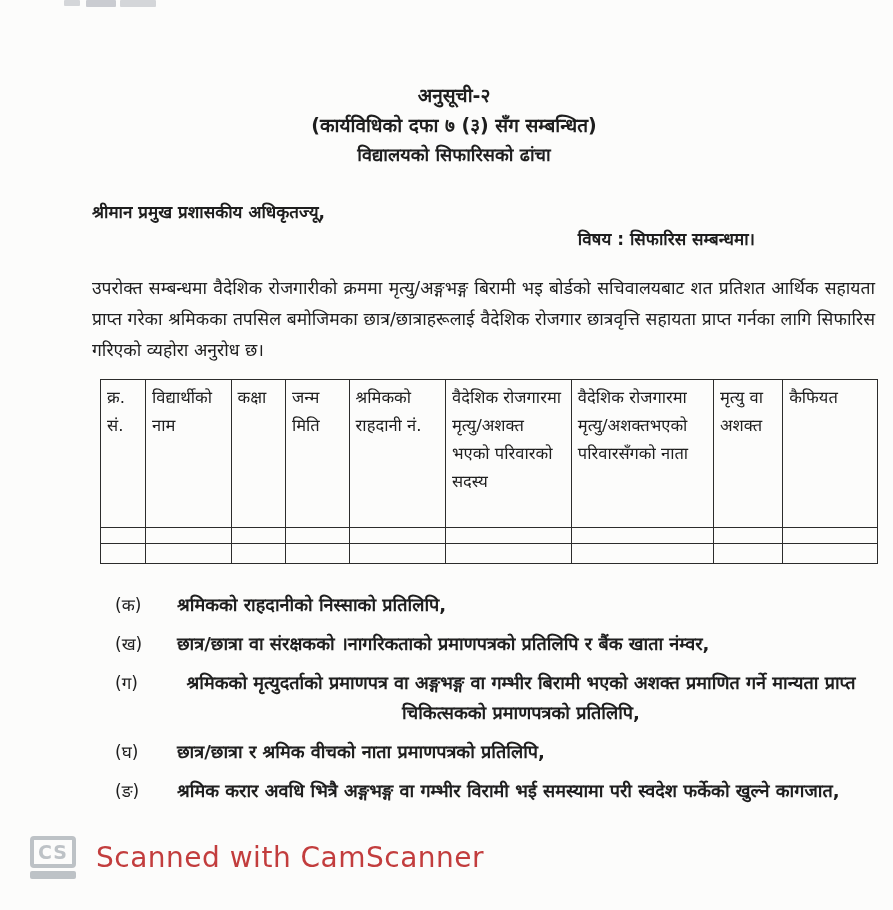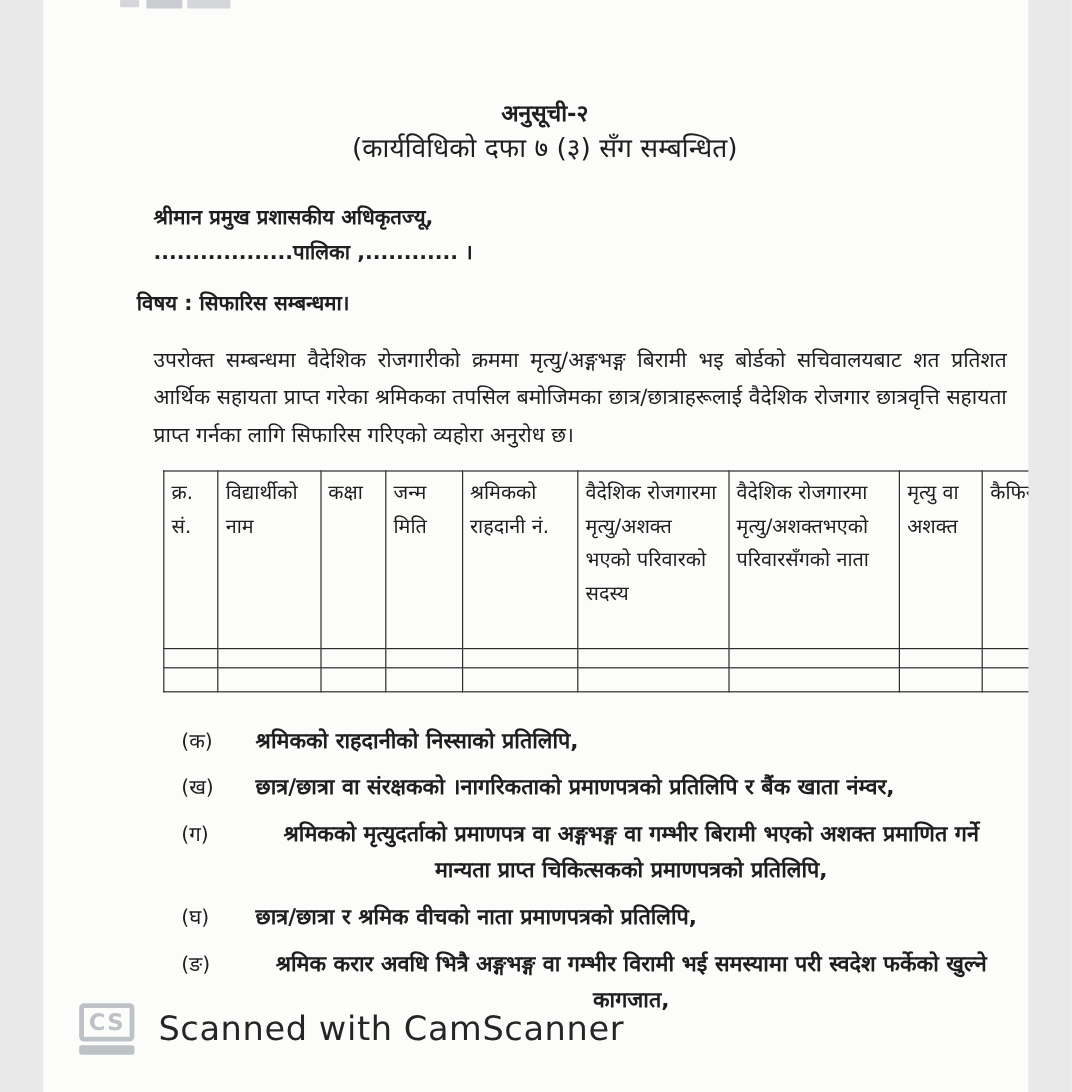--- a/index.html
+++ b/index.html
@@ -1,50 +1,50 @@
 <!DOCTYPE html>
 <html><head>
 <meta charset="utf-8">
 <style>
   * { margin: 0; padding: 0; box-sizing: border-box; }
   html, body { background: #e9e9e9; }
   .page {
     position: relative;
-    width: 821px;
+    width: 893px;
     height: 910px;
     margin: 0 auto;
     background: #fcfcfb;
     overflow: hidden;
     font-family: "DejaVu Sans", sans-serif;
     color: #1e1e1e;
   }
   
   .scan-mark { position: absolute; top: 0; background: #d4d6d9; border-radius: 1px; }
   .scan-mark.m1 { left: 64px;  width: 16px; height: 6px; }
   .scan-mark.m2 { left: 86px;  width: 30px; height: 7px; background: #caccd1; }
   .scan-mark.m3 { left: 120px; width: 36px; height: 7px; }
 
   .doc { position: relative; padding: 80px 18px 0 78px; }
 
   .title-block { text-align: center; margin-right: 45px; line-height: 30px; }
   .title-line1 { font-size: 19px; font-weight: bold; }
-  .title-line2 { font-size: 22px; font-weight: 400; }
+  .title-line2 { font-size: 19px; font-weight: 700; }
   .title-line3 { font-size: 18px; font-weight: bold; }
 
   .date-line {
     text-align: right;
     padding-right: 55px;
     margin-top: 24px;
     font-size: 17px;
     font-weight: 600;
     letter-spacing: .5px;
   }
 
   .salutation { margin-top: 28px; margin-left: 14px; font-size: 17px; font-weight: 600; line-height: 29px; }
-  .subject { text-align: left; margin-right: 120px; margin-top: 14px; font-size: 17px; font-weight: bold; }
+  .subject { text-align: right; margin-right: 120px; margin-top: 0; font-size: 17px; font-weight: bold; }
 
   .body-paragraph {
     margin-top: 23px;
     font-size: 17.5px;
     line-height: 31px;
     text-align: justify;
     font-weight: 500;
     margin-left: 14px;
   }
 
@@ -95,46 +95,46 @@
     width: 46px; height: 32px;
     border: 4px solid #b3b8bd;
     border-radius: 4px;
     display: flex; align-items: center; justify-content: center;
     font-size: 19px; font-weight: bold; color: #b3b8bd;
     letter-spacing: 1px;
   }
   .cs-bar { width: 46px; height: 8px; background: #b3b8bd; border-radius: 2px; margin-top: 3px; }
   .watermark-text {
     font-size: 28px;
-    color: #000000;
+    color: #b91c1c;
     font-weight: 500;
     letter-spacing: .5px;
     white-space: nowrap;
   }
 </style>
 </head>
 <body>
 
 <div class="page">
 
   <div class="scan-mark m1"></div>
   <div class="scan-mark m2"></div>
   <div class="scan-mark m3"></div>
 
   <div class="doc">
 
     <div class="title-block">
       <div class="title-line1">अनुसूची-२</div>
       <div class="title-line2">(कार्यविधिको दफा ७ (३) सँग सम्बन्धित)</div>
+      <div class="title-line3">विद्यालयको सिफारिसको ढांचा</div>
     </div>
 
 
     <div class="salutation">
       <div>श्रीमान प्रमुख प्रशासकीय अधिकृतज्यू,</div>
-      <div>..................पालिका ,............ ।</div>
     </div>
 
     <div class="subject">विषय : सिफारिस सम्बन्धमा।</div>
 
     <div class="body-paragraph">उपरोक्त सम्बन्धमा वैदेशिक रोजगारीको क्रममा मृत्यु/अङ्गभङ्ग बिरामी भइ बोर्डको सचिवालयबाट शत प्रतिशत आर्थिक सहायता प्राप्त गरेका श्रमिकका तपसिल बमोजिमका छात्र/छात्राहरूलाई वैदेशिक रोजगार छात्रवृत्ति सहायता प्राप्त गर्नका लागि सिफारिस गरिएको व्यहोरा अनुरोध छ।</div>
 
     <table class="main-table">
       <colgroup>
         <col style="width:5.8%">
         <col style="width:11.0%">

